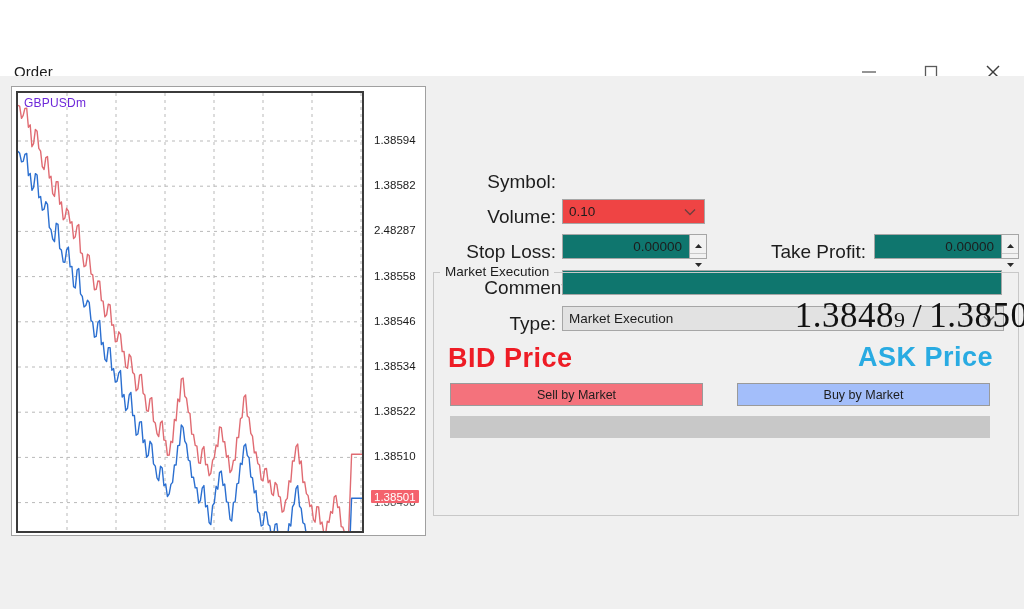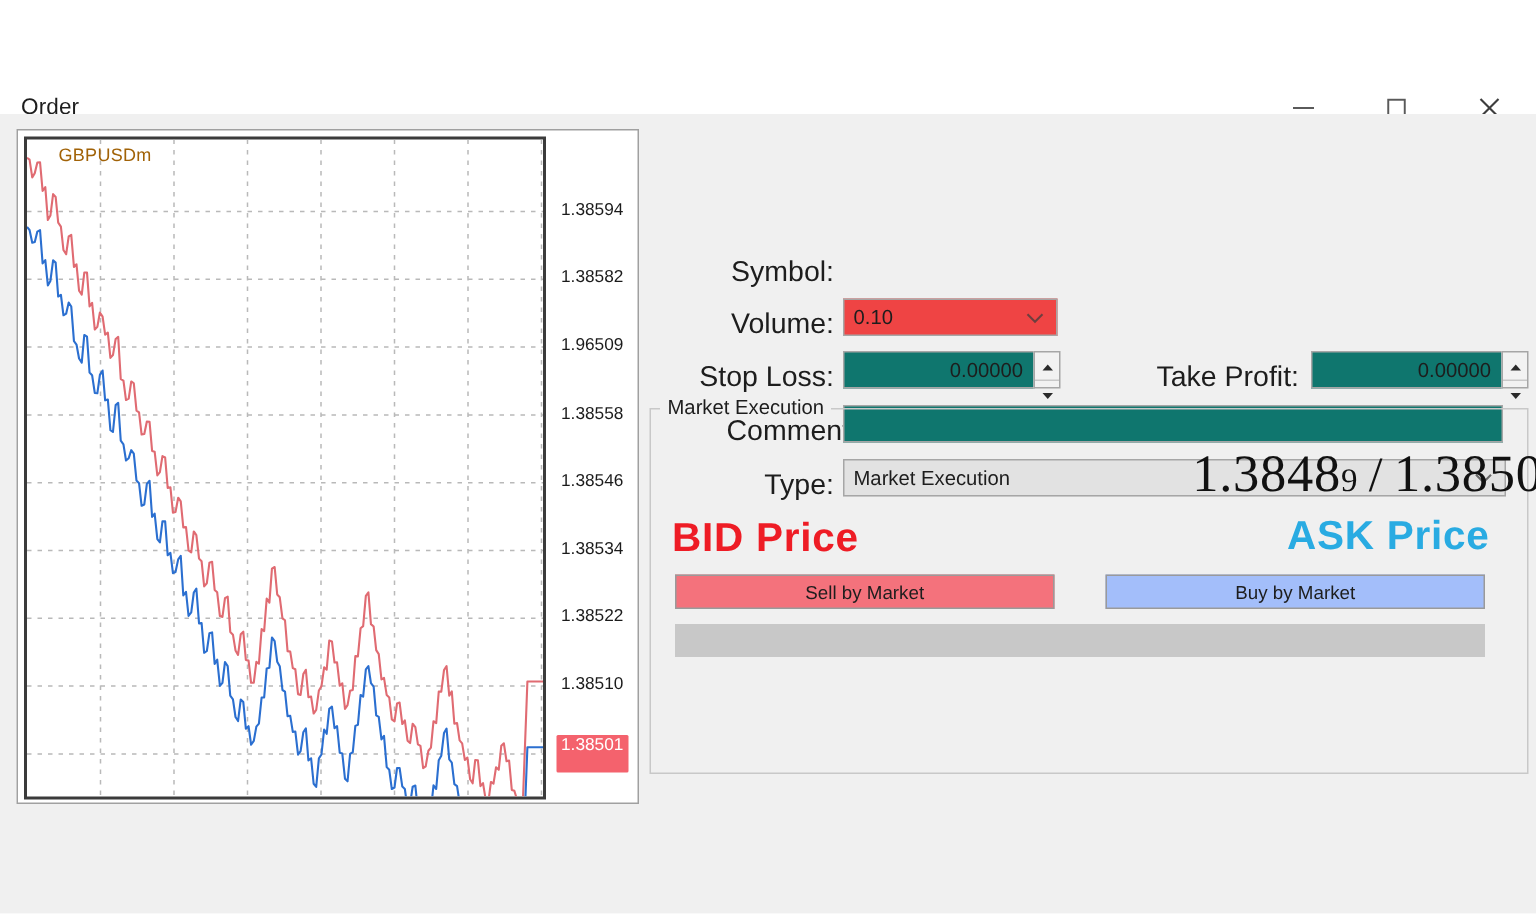--- a/index.html
+++ b/index.html
@@ -69,24 +69,23 @@
     width: 348px; height: 442px;
     border: 2px solid #3b3b3b;
     box-sizing: border-box;
     background: #ffffff;
     overflow: hidden;
   }
   #chart-symbol-label {
     position: absolute;
     left: 6px; top: 3px;
     font-size: 12px;
-    color: #a16207;
+    color: #6d28d9;
     z-index: 4;
     letter-spacing: .2px;
-    margin-left: 15px;
   }
   #chart-svg { position: absolute; left: 0; top: 0; }
 
   
   #price-scale {
     position: absolute;
     left: 356px; top: 4px;
     width: 56px; height: 442px;
     background: #ffffff;
   }
@@ -96,21 +95,21 @@
     font-size: 11.5px;
     color: #1b1b1b;
     white-space: nowrap;
   }
   .ytick-dim { color: #5a5a5a; }
   .tag {
     position: absolute;
     left: 3px;
     font-size: 11.5px;
     color: #ffffff;
-    padding: 1px 3px 12px 3px;
+    padding: 1px 3px 0 3px;
     white-space: nowrap;
     border-radius: 1px;
     z-index: 6;
   }
   #tag-ask { background: #f4626d; }
 
   
   #form-area {
     position: absolute;
     left: 426px; top: 0;
@@ -299,21 +298,21 @@
           <line y1="0" y2="438" x1="294" x2="294" stroke="#b9b9b9" stroke-width="1" stroke-dasharray="3,4"></line>
           <line y1="0" y2="438" x1="343" x2="343" stroke="#b9b9b9" stroke-width="1" stroke-dasharray="3,4"></line>
           <polyline points="0.0,12.2 1.7,13.4 3.5,25.3 5.2,22.4 6.9,15.4 8.7,15.2 10.4,34.3 12.2,31.8 13.9,53.7 15.6,50.7 17.4,36.4 19.1,38.3 20.8,55.4 22.6,58.1 24.3,73.7 26.1,76.5 27.8,64.6 29.5,63.6 31.3,85.0 33.0,83.2 34.7,100.7 36.5,103.4 38.2,88.7 40.0,88.7 41.7,111.3 43.4,108.9 45.2,126.7 46.9,124.9 48.6,115.3 50.4,118.1 52.1,130.1 53.9,128.7 55.6,145.6 57.3,143.7 59.1,133.0 60.8,131.6 62.5,159.7 64.3,160.7 66.0,173.7 67.8,172.7 69.5,161.3 71.2,162.5 73.0,180.8 74.7,181.9 76.4,196.7 78.2,196.3 79.9,188.0 81.7,188.2 83.4,207.6 85.1,208.1 86.9,223.9 88.6,221.8 90.3,211.1 92.1,212.0 93.8,232.3 95.6,231.8 97.3,248.8 99.0,248.4 100.8,238.8 102.5,241.3 104.2,258.6 106.0,258.4 107.7,274.0 109.5,275.3 111.2,261.3 112.9,263.8 114.7,279.4 116.4,281.2 118.1,297.9 119.9,295.8 121.6,282.2 123.4,281.5 125.1,300.3 126.8,301.9 128.6,317.7 130.3,318.3 132.0,305.8 133.8,304.7 135.5,328.3 137.3,330.1 139.0,340.6 140.7,343.6 142.5,329.8 144.2,328.1 145.9,347.0 147.7,347.4 149.4,362.2 151.2,362.1 152.9,348.2 154.6,349.5 156.4,326.4 158.1,327.7 159.8,306.0 161.6,308.7 163.3,286.1 165.1,285.0 166.8,303.3 168.5,305.2 170.3,319.2 172.0,320.5 173.7,341.1 175.5,341.4 177.2,352.4 178.9,353.2 180.7,369.8 182.4,370.3 184.2,356.4 185.9,353.5 187.6,371.8 189.4,371.4 191.1,382.7 192.8,380.3 194.6,367.3 196.3,364.5 198.1,351.9 199.8,353.5 201.5,334.0 203.3,334.6 205.0,348.7 206.7,348.6 208.5,364.2 210.2,362.5 212.0,379.6 213.7,377.1 215.4,367.5 217.2,367.0 218.9,344.4 220.6,344.6 222.4,325.8 224.1,324.4 225.9,304.2 227.6,301.9 229.3,323.1 231.1,324.7 232.8,340.4 234.5,343.1 236.3,359.9 238.0,358.9 239.8,370.4 241.5,372.0 243.2,386.6 245.0,387.9 246.7,376.0 248.4,375.4 250.2,389.7 251.9,387.2 253.7,400.8 255.4,402.4 257.1,389.5 258.9,391.8 260.6,403.2 262.3,404.2 264.1,419.1 265.8,417.9 267.6,407.5 269.3,405.4 271.0,387.8 272.8,389.1 274.5,368.0 276.2,368.1 278.0,353.7 279.7,351.1 281.5,370.8 283.2,367.9 284.9,389.5 286.7,389.0 288.4,400.6 290.1,402.6 291.9,413.6 293.6,412.0 295.4,426.5 297.1,429.2 298.8,413.7 300.6,413.9 302.3,431.1 304.0,429.1 305.8,440.1 307.5,442.2 309.3,428.3 311.0,429.4 312.7,418.5 314.5,420.2 316.2,404.1 317.9,402.5 319.7,414.5 321.4,414.0 323.2,433.6 324.9,434.2 326.6,439.8 328.4,440.1 330.1,454.5 333.6,361.3 337.1,361.3 340.5,361.3 344.0,361.3" fill="none" stroke="#e06b72" stroke-width="1.4" stroke-linejoin="round"></polyline>
           <polyline points="0.0,58.3 1.7,60.3 3.5,68.8 5.2,68.3 6.9,61.4 8.7,60.4 10.4,82.6 12.2,80.4 13.9,97.3 15.6,94.3 17.4,80.6 19.1,82.1 20.8,104.7 22.6,103.5 24.3,117.2 26.1,116.1 27.8,108.7 29.5,111.3 31.3,134.4 33.0,136.7 34.7,146.0 36.5,148.7 38.2,130.3 40.0,131.4 41.7,155.4 43.4,157.1 45.2,169.0 46.9,169.2 48.6,156.9 50.4,154.0 52.1,173.9 53.9,173.4 55.6,193.7 57.3,195.0 59.1,177.1 60.8,175.6 62.5,200.8 64.3,203.3 66.0,214.0 67.8,212.5 69.5,207.1 71.2,209.4 73.0,227.4 74.7,229.1 76.4,244.2 78.2,243.3 79.9,229.6 81.7,227.5 83.4,251.6 85.1,249.4 86.9,266.4 88.6,268.6 90.3,254.6 92.1,254.6 93.8,277.2 95.6,275.6 97.3,289.1 99.0,288.3 100.8,279.9 102.5,277.6 104.2,304.0 106.0,301.5 107.7,317.6 109.5,315.3 111.2,302.0 112.9,299.4 114.7,322.6 116.4,322.4 118.1,342.2 119.9,341.0 121.6,329.2 123.4,328.6 125.1,349.6 126.8,346.8 128.6,364.3 130.3,362.2 132.0,348.3 133.8,351.1 135.5,370.8 137.3,373.2 139.0,385.0 140.7,387.7 142.5,373.3 144.2,375.0 145.9,392.8 147.7,391.1 149.4,403.5 151.2,400.9 152.9,391.4 154.6,389.4 156.4,372.0 158.1,372.0 159.8,352.6 161.6,352.2 163.3,332.0 165.1,334.4 166.8,348.1 168.5,351.1 170.3,367.0 172.0,368.1 173.7,384.4 175.5,384.2 177.2,394.9 178.9,394.7 180.7,410.1 182.4,407.7 184.2,395.2 185.9,392.6 187.6,413.9 189.4,412.5 191.1,429.5 192.8,431.6 194.6,412.6 196.3,410.0 198.1,393.3 199.8,396.2 201.5,379.6 203.3,378.1 205.0,392.5 206.7,391.1 208.5,408.9 210.2,409.4 212.0,426.2 213.7,427.9 215.4,409.6 217.2,408.5 218.9,390.9 220.6,390.2 222.4,370.3 224.1,371.5 225.9,353.3 227.6,351.1 229.3,362.4 231.1,364.8 232.8,383.9 234.5,384.9 236.3,399.9 238.0,397.6 239.8,418.4 241.5,420.2 243.2,433.0 245.0,432.0 246.7,419.0 248.4,419.0 250.2,431.4 251.9,433.0 253.7,446.0 255.4,443.1 257.1,431.5 258.9,430.7 260.6,447.8 262.3,447.3 264.1,459.7 265.8,458.9 267.6,448.7 269.3,446.9 271.0,430.6 272.8,433.0 274.5,413.8 276.2,410.8 278.0,395.7 279.7,392.7 281.5,413.3 283.2,415.4 284.9,429.7 286.7,431.1 288.4,442.3 290.1,441.5 291.9,459.9 293.6,457.2 295.4,470.7 297.1,472.7 298.8,458.4 300.6,461.1 302.3,477.3 304.0,478.1 305.8,484.3 307.5,482.4 309.3,476.8 311.0,476.3 312.7,459.3 314.5,459.0 316.2,447.4 317.9,447.4 319.7,460.7 321.4,462.8 323.2,473.5 324.9,474.7 326.6,487.6 328.4,490.0 330.1,494.3 333.6,405.2 337.1,405.2 340.5,405.2 344.0,405.2" fill="none" stroke="#2b6fd0" stroke-width="1.4" stroke-linejoin="round"></polyline>
         </svg>
     </div>
 
     <div id="price-scale">
         <div class="ytick" style="top: 43px;">1.38594</div>
         <div class="ytick" style="top: 88.2px;">1.38582</div>
-        <div class="ytick" style="top: 133.4px;">1.96509</div>
+        <div class="ytick" style="top: 133.4px;">2.48287</div>
         <div class="ytick" style="top: 178.6px;">1.38558</div>
         <div class="ytick" style="top: 223.8px;">1.38546</div>
         <div class="ytick" style="top: 269px;">1.38534</div>
         <div class="ytick" style="top: 314.2px;">1.38522</div>
         <div class="ytick" style="top: 359.4px;">1.38510</div>
         <div class="ytick ytick-dim" style="top: 404.6px;">1.38498</div>
         <div class="tag" id="tag-ask" style="top: 398.6px;">1.38501</div>
       </div>
   </div>
 

